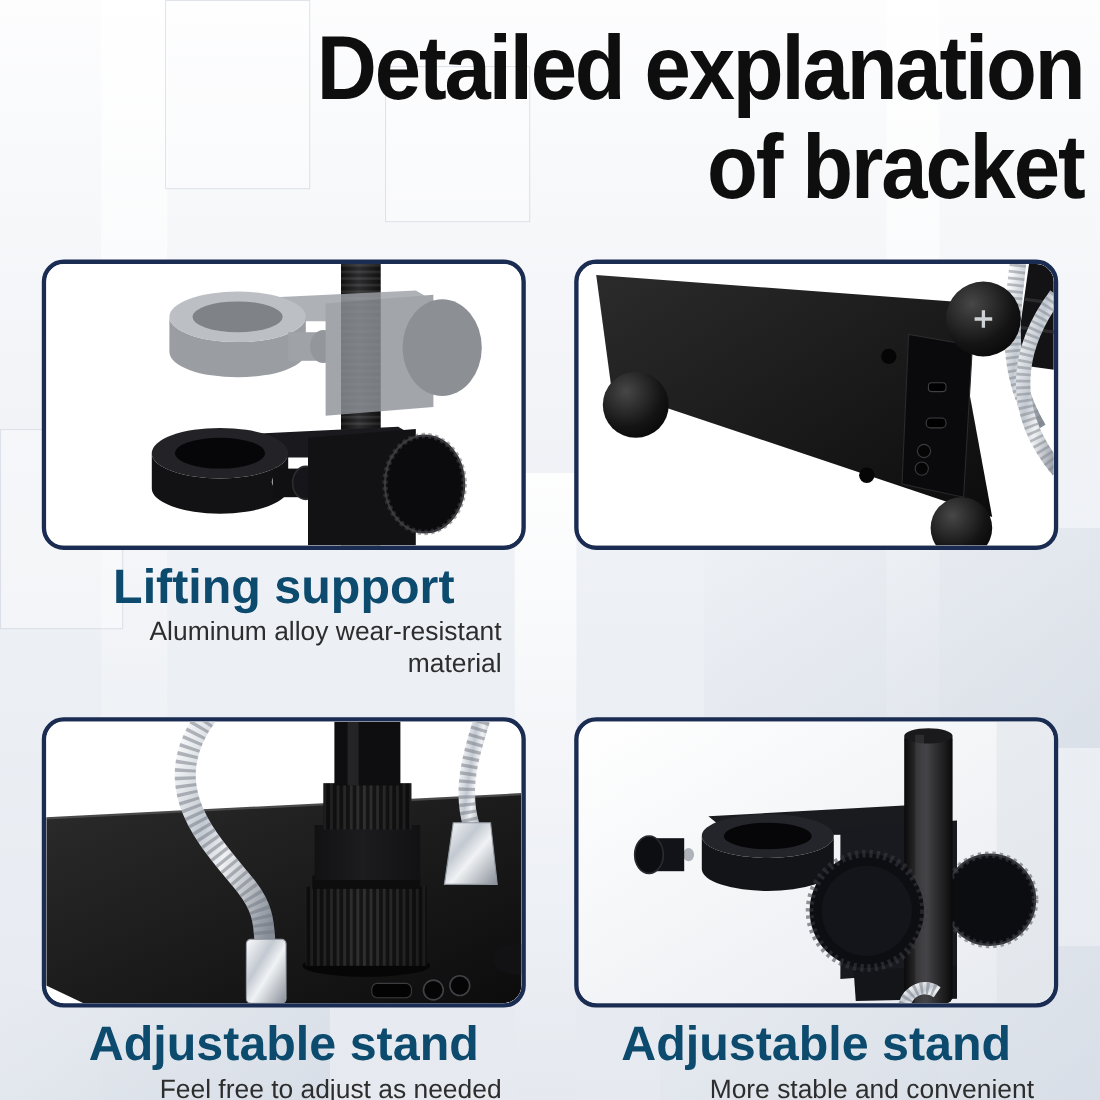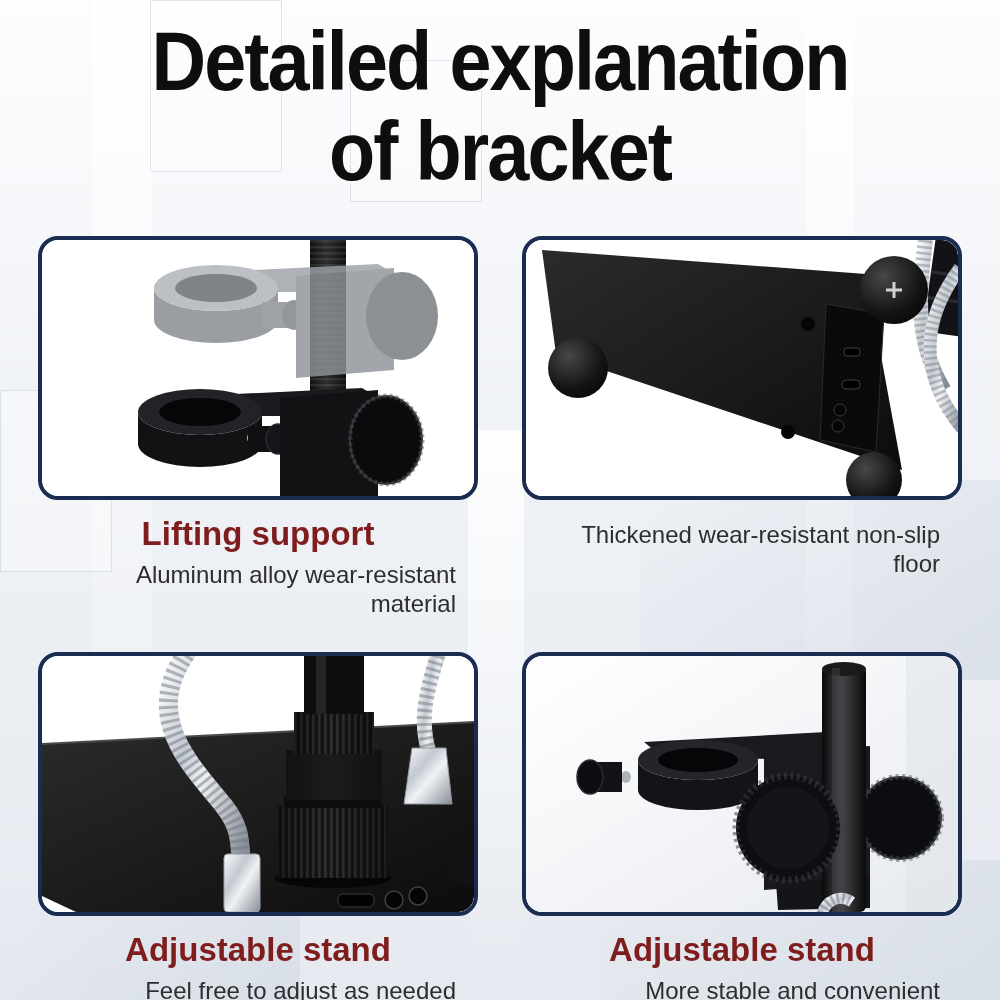--- a/index.html
+++ b/index.html
@@ -9,36 +9,36 @@
     background:linear-gradient(180deg,#fdfdfe 0%,#f3f5f8 30%,#eceff4 60%,#e6eaf0 100%);
   }
   
   .deco{position:absolute;pointer-events:none;}
   .band{background:linear-gradient(180deg,rgba(255,255,255,.9),rgba(226,231,238,.35));}
   .tile{border:1px solid rgba(190,198,212,.45);background:rgba(255,255,255,.35);}
   .shade{background:linear-gradient(135deg,rgba(222,228,236,.0),rgba(205,213,224,.55));}
   
   .content{position:relative;z-index:2;}
   .title{
-    margin:14px 0 0 0;text-align:center;color:#0e0e0e;
+    margin:14px 0 0 0;text-align:right;color:#0e0e0e;
     font-weight:bold;font-size:78px;line-height:90px;letter-spacing:-2px;
   }
   .title .tline{display:block;transform:scale(.97,1.06);transform-origin:center top;}
   .grid{
     position:absolute;left:38px;top:222px;width:924px;
     display:grid;grid-template-columns:440px 440px;column-gap:44px;row-gap:24px;
   }
   .cell{width:440px;}
   .photo{
     box-sizing:border-box;width:440px;height:264px;
     border:4px solid #1a2c52;border-radius:20px;background:#ffffff;overflow:hidden;
   }
   .photo svg{display:block;width:432px;height:256px;border-radius:16px;}
   .caption{height:128px;text-align:center;padding-top:14px;box-sizing:border-box;}
-  .cap-title{font-size:33px;font-weight:bold;color:#7f1d1d;line-height:40px;margin:0;}
+  .cap-title{font-size:44px;font-weight:bold;color:#0c4a6e;line-height:40px;margin:0;}
   .cap-sub{font-size:24px;color:#2d2d2d;line-height:29px;margin:6px auto 0 auto;max-width:396px;text-align:right;}
 </style>
 </head>
 <body>
 
 <div class="deco band" style="left:92px;top:0;width:60px;height:1000px;"></div>
 <div class="deco band" style="left:468px;top:430px;width:56px;height:570px;"></div>
 <div class="deco band" style="left:806px;top:0;width:48px;height:1000px;"></div>
 <div class="deco tile" style="left:150px;top:0;width:130px;height:170px;"></div>
 <div class="deco tile" style="left:350px;top:60px;width:130px;height:140px;"></div>
@@ -156,21 +156,20 @@
           <rect x="316" y="140" width="18" height="9" rx="4" fill="#000" stroke="#3f3f44" stroke-width="1"></rect>
           <circle cx="314" cy="170" r="6" fill="#050505" stroke="#3a3a3f" stroke-width="1"></circle>
           <circle cx="312" cy="186" r="6" fill="#050505" stroke="#3a3a3f" stroke-width="1"></circle>
           <circle cx="52" cy="128" r="30" fill="url(#footG)"></circle>
           <circle cx="368" cy="50" r="34" fill="url(#footG)"></circle>
           <path d="M368 42v16M360 50h16" stroke="#cfd3d8" stroke-width="3"></path>
           <circle cx="348" cy="240" r="28" fill="url(#footG)"></circle>
         </svg>
       </div>
       <div class="caption">
-        <p class="cap-sub">Thickened wear-resistant non-slip floor</p>
       </div>
     </div>
 
     <div class="cell">
       <div class="photo">
         <svg viewBox="0 0 432 256">
           <rect width="432" height="256" fill="#ffffff"></rect>
           <polygon points="0,88 432,66 432,256 34,256 0,240" fill="url(#plateG)"></polygon>
           <polyline points="0,88 432,66" fill="none" stroke="#4a4a4a" stroke-width="2"></polyline>
           <path d="M148-8C96 60 150 110 182 150 196 168 198 180 199 204" fill="none" stroke="url(#chromeG)" stroke-width="19"></path>

